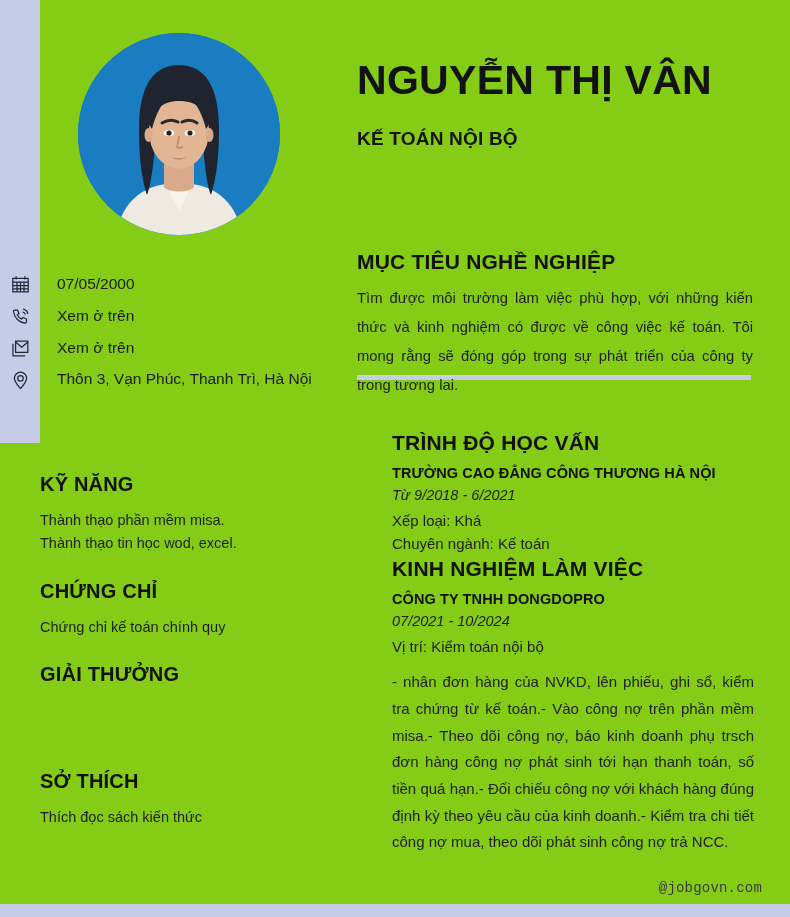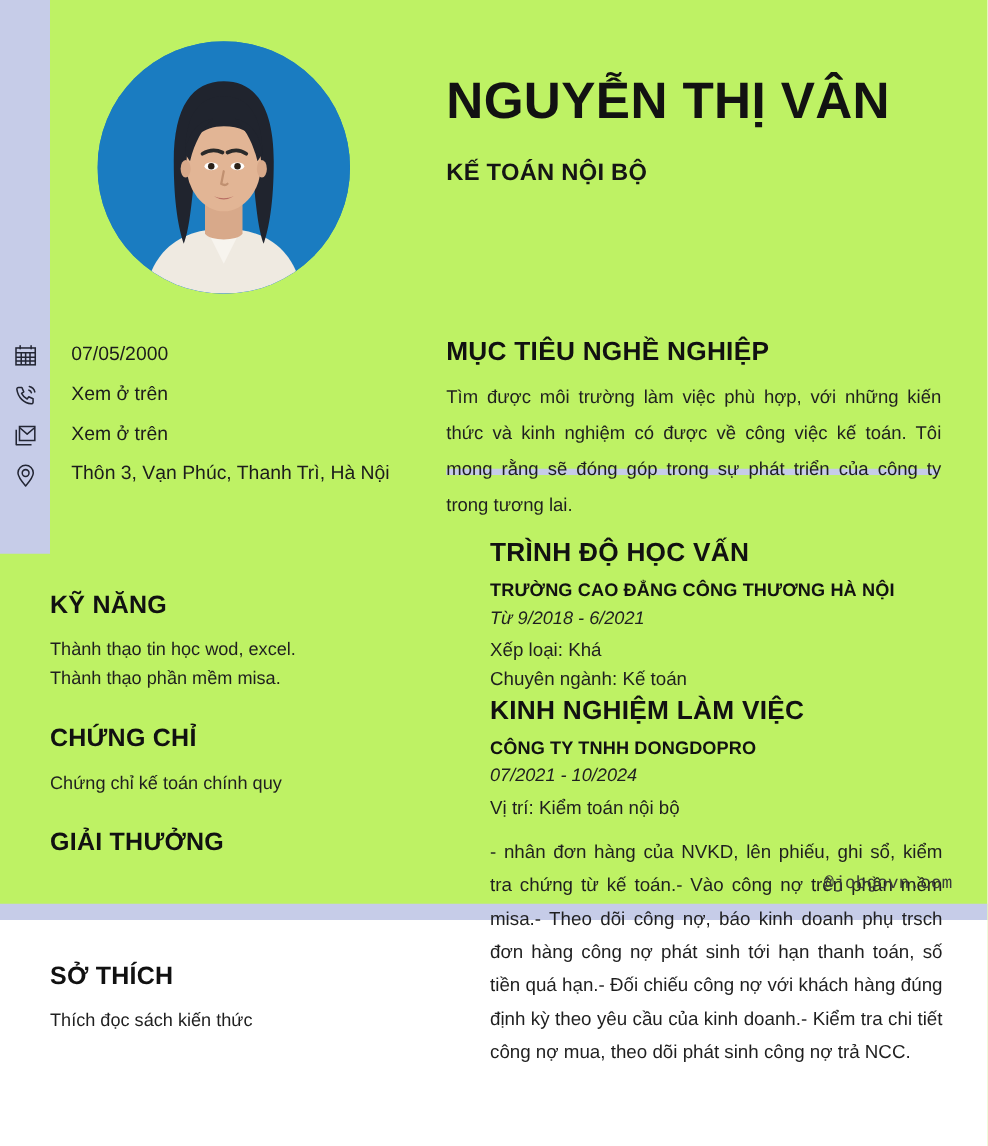--- a/index.html
+++ b/index.html
@@ -3,21 +3,21 @@
 <meta charset="utf-8">
 <style>
   * { margin:0; padding:0; box-sizing:border-box; }
   html, body {
     width:790px; height:917px;
     background:#ffffff;
     font-family:"Liberation Sans", sans-serif;
     color:#1c1c1c;
     overflow:hidden;
   }
-  .page { position:relative; width:790px; height:736px; background:#bef264; }
+  .page { position:relative; width:790px; height:917px; background:#84cc16; }
 
   
   .left-band {
     position:absolute; left:0; top:0; width:40px; height:443px;
     background:#c6cce8;
   }
   .bottom-band {
     position:absolute; left:0; bottom:0; width:790px; height:13px;
     background:#c6cce8;
   }
@@ -65,21 +65,21 @@
     font-size:20px; font-weight:bold; letter-spacing:.2px;
     color:#111; margin-bottom:13px;
   }
   .sec-left p {
     font-size:14.5px; line-height:1.62; color:#1f1f1f;
   }
   .sec-left p.justify { text-align:justify; }
 
   
   .sec-right { position:absolute; left:392px; width:362px; }
-  .sec-right.flush { left:357px;margin-top:20px; }
+  .sec-right.flush { left:357px; }
   .sec-right h2 {
     font-size:21px; font-weight:bold; letter-spacing:.2px;
     color:#111; margin-bottom:10px;
   }
   .org {
     font-size:14.5px; font-weight:bold; letter-spacing:.1px;
     color:#111; margin-bottom:6px;
   }
   .dates {
     font-size:14.5px; font-style:italic; color:#1f1f1f; margin-bottom:6px;
@@ -187,22 +187,22 @@
           <circle cx="12" cy="9.6" r="3.1"></circle>
         </svg>
       </span>
       <span class="c-text two-line">Thôn 3, Vạn Phúc, Thanh Trì, Hà Nội</span>
     </div>
 
   </div>
 
   <div class="sec-left" style="top:473px;">
     <h2>KỸ NĂNG</h2>
+    <p>Thành thạo phần mềm misa.</p>
     <p>Thành thạo tin học wod, excel.</p>
-    <p>Thành thạo phần mềm misa.</p>
   </div>
 
   <div class="sec-left" style="top:580px;">
     <h2>CHỨNG CHỈ</h2>
     <p>Chứng chỉ kế toán chính quy</p>
   </div>
 
   <div class="sec-left" style="top:663px;">
     <h2>GIẢI THƯỞNG</h2>
   </div>

